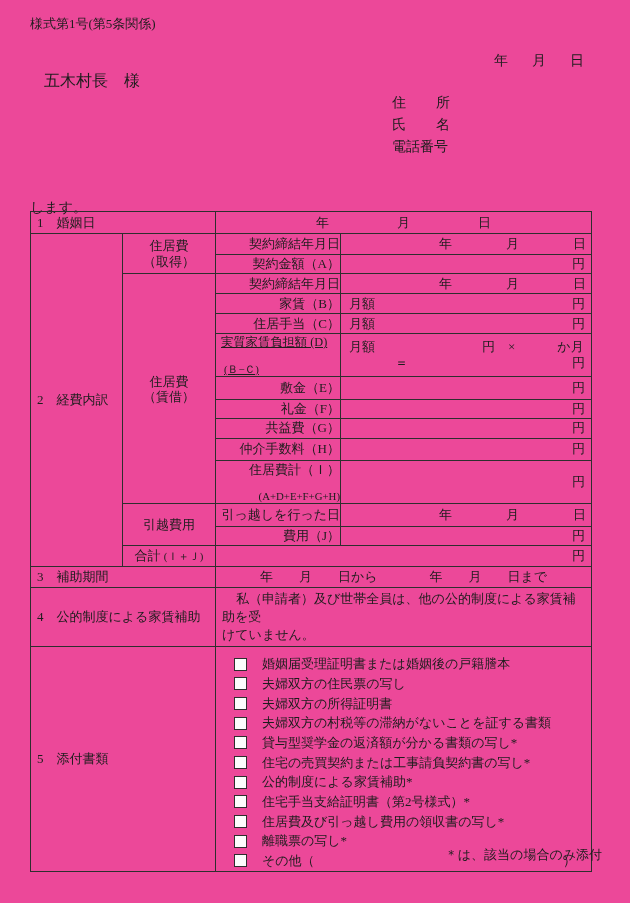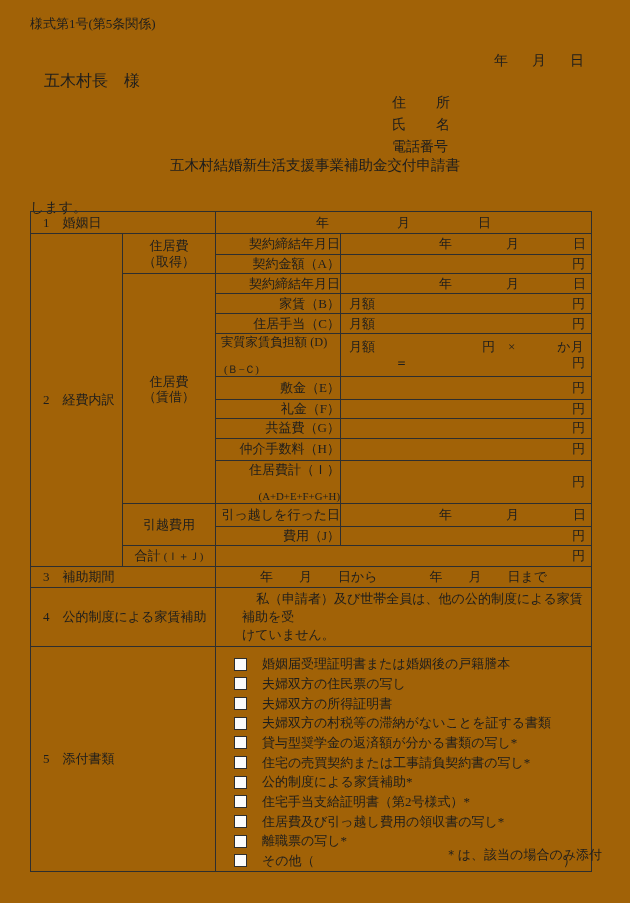--- a/index.html
+++ b/index.html
@@ -1,53 +1,53 @@
 <!DOCTYPE html>
 <html lang="ja"><head>
 <meta charset="utf-8">
 <style>
   html,body{margin:0;padding:0;}
   body{width:630px;height:903px;background:#f7f7f5;}
   .page{
-    position:relative;width:630px;height:903px;background:#a16207;
+    position:relative;width:630px;height:903px;background:#ec4899;
     font-family:"Liberation Serif","DejaVu Serif",serif;
     color:#1d1d1d;overflow:hidden;
   }
   .form-no{position:absolute;left:30px;top:15px;font-size:13px;}
   .date-line{position:absolute;top:52px;right:46px;display:flex;gap:24px;font-size:14px;}
   .addressee{position:absolute;left:44px;top:71px;font-size:16px;}
   .contact{position:absolute;left:392px;top:92px;font-size:14px;}
   .c-row{height:22px;line-height:22px;width:58px;}
   .c-row.spread{display:flex;justify-content:space-between;}
   .doc-title{position:absolute;left:0;top:156px;width:630px;text-align:center;font-size:14.5px;}
   .body-line{position:absolute;left:30px;width:570px;font-size:14px;line-height:20px;}
   .body-line.l1{top:178px;text-indent:14px;}
   .body-line.l2{top:198px;}
   table.form{
     position:absolute;left:30px;top:211px;width:561px;
     border-collapse:collapse;table-layout:fixed;
   }
   td{border:1px solid #2e2e2e;padding:0;font-size:13px;line-height:1.2;vertical-align:middle;overflow:hidden;}
-  .numlab{padding-left:12px;margin-left:20px;}
+  .numlab{padding-left:6px;margin-left:20px;}
   .cent{text-align:center;}
   .field{padding-left:5px;text-align:right;}
-  .field-small{padding-left:5px;font-size:12.3px;}
+  .field-small{padding-left:5px;font-size:12.3px;text-decoration:underline;}
   .sub{font-size:10.8px;}
   .sub-ind{display:block;padding-left:3px;margin-top:13px;}
   .yen{text-align:right;padding-right:6px;}
   .flex-c{display:flex;justify-content:center;gap:68px;}
   .ymd-r{display:flex;justify-content:flex-end;gap:54px;padding-right:5px;}
   .mo-yen{display:flex;justify-content:space-between;padding:0 6px 0 8px;}
   .dline1{display:flex;align-items:center;padding:2px 0 0 8px;}
   .dline1 .g-yen{margin-left:107px;}
   .dline1 .g-x{margin-left:13px;}
   .dline1 .g-mo{margin-left:42px;}
   .dline2{display:flex;justify-content:space-between;padding:0 6px 2px 54px;}
   .two-line{padding-top:1px;}
-  .statement{padding:2px 8px 2px 6px;line-height:18px;margin-left:20px;}
+  .statement{padding:2px 8px 2px 6px;line-height:18px;}
   .statement .s1{text-indent:14px;}
   .chk-list{padding:7px 0 0 8px;}
   .chk-item{display:flex;align-items:center;height:19.7px;padding-left:10px;}
   .chk{display:inline-block;width:11px;height:11px;border:1px solid #2e2e2e;background:#fcfcfc;margin-right:15px;flex:0 0 auto;}
   .close-paren{margin-left:auto;margin-right:15px;}
   .footnote{position:absolute;top:846px;right:28px;font-size:13px;text-align:right;}
 </style>
 </head>
 <body>
 
@@ -68,21 +68,20 @@
       <span>住</span>
       <span>所</span>
     </div>
     <div class="c-row spread">
       <span>氏</span>
       <span>名</span>
     </div>
     <div class="c-row">電話番号</div>
   </div>
 
-  <div class="doc-title">五木村結婚新生活支援事業補助金交付申請書</div>
   <div class="body-line l2">します。</div>
 
   <table class="form">
     <colgroup>
         <col style="width:92px">
         <col style="width:93px">
         <col style="width:125px">
         <col style="width:251px">
       </colgroup>
 

